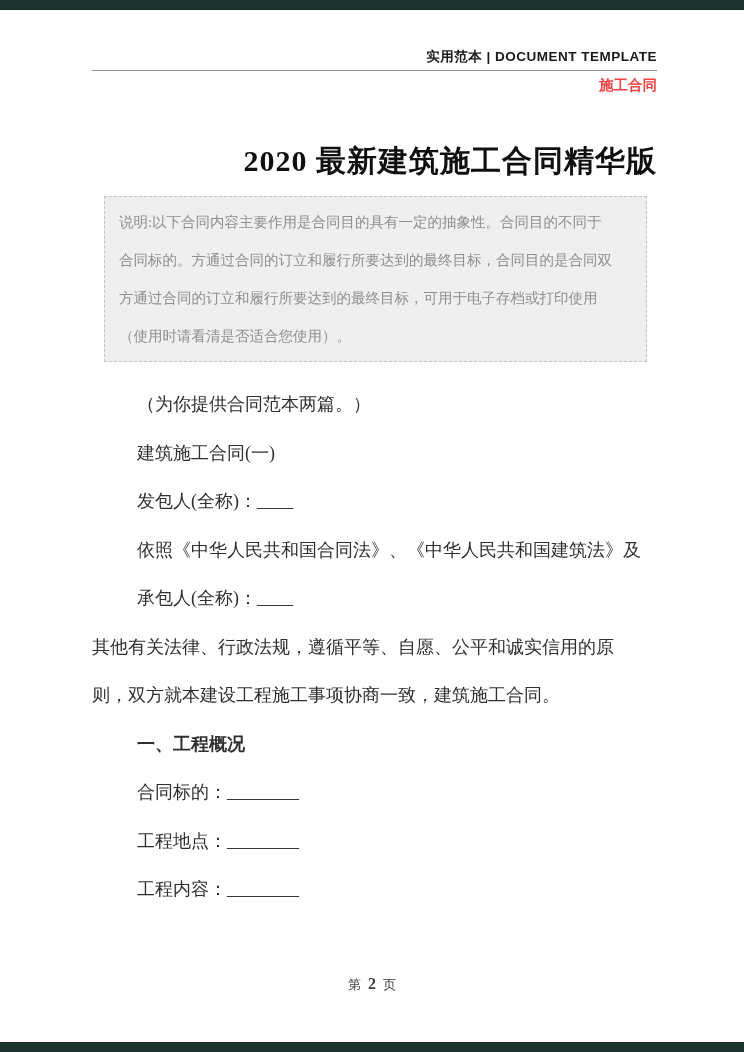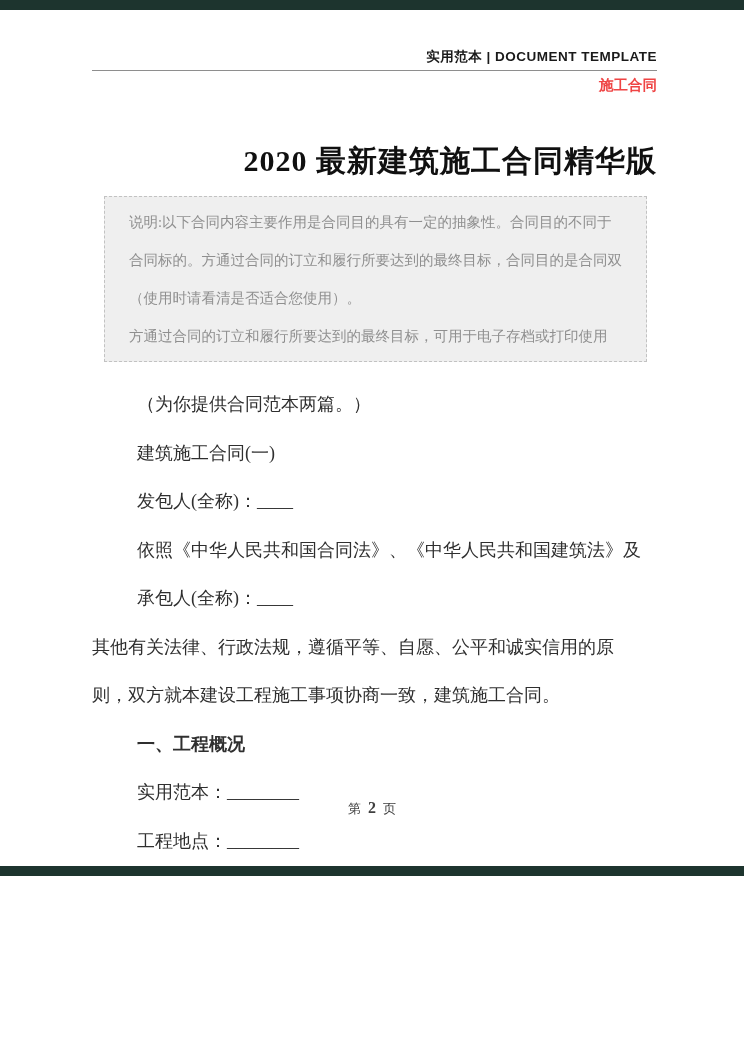--- a/index.html
+++ b/index.html
@@ -2,21 +2,21 @@
 <html><head>
 <meta charset="utf-8">
 <style>
   * { margin: 0; padding: 0; box-sizing: border-box; }
   html, body { background: #ffffff; }
   body { font-family: "Liberation Serif", "DejaVu Serif", serif; }
 
   .page {
     position: relative;
     width: 744px;
-    height: 876px;
+    height: 1052px;
     background: #ffffff;
     overflow: hidden;
   }
 
   .accent-bar {
     position: absolute;
     left: 0;
     width: 744px;
     height: 10px;
   }
@@ -65,21 +65,21 @@
     color: #101010;
     white-space: nowrap;
   }
 
   .notice-box {
     margin-top: 13px;
     margin-left: 12px;
     margin-right: 10px;
     background: #efefef;
     border: 1px dashed #c2c2c2;
-    padding: 6px 24px;
+    padding: 6px 14px;
   }
   .notice-line {
     font-size: 14.5px;
     line-height: 38px;
     color: #8f8f8f;
     white-space: nowrap;
     overflow: hidden;
   }
 
   .body-section { margin-top: 18px; color: #2f2f2f; }
@@ -120,34 +120,34 @@
       <div class="brand">实用范本 | DOCUMENT TEMPLATE</div>
       <hr class="header-rule">
       <div class="category">施工合同</div>
     </div>
 
     <div class="doc-title">2020 最新建筑施工合同精华版</div>
 
     <div class="notice-box">
       <div class="notice-line">说明:以下合同内容主要作用是合同目的具有一定的抽象性。合同目的不同于</div>
       <div class="notice-line">合同标的。方通过合同的订立和履行所要达到的最终目标，合同目的是合同双</div>
+      <div class="notice-line">方通过合同的订立和履行所要达到的最终目标，可用于电子存档或打印使用</div>
       <div class="notice-line">（使用时请看清是否适合您使用）。</div>
-      <div class="notice-line">方通过合同的订立和履行所要达到的最终目标，可用于电子存档或打印使用</div>
     </div>
 
     <div class="body-section">
       <div class="line indent">（为你提供合同范本两篇。）</div>
       <div class="line indent">建筑施工合同(一)</div>
       <div class="line indent">发包人(全称)：____</div>
       <div class="line indent">依照《中华人民共和国合同法》、《中华人民共和国建筑法》及</div>
       <div class="line indent">承包人(全称)：____</div>
       <div class="line">其他有关法律、行政法规，遵循平等、自愿、公平和诚实信用的原</div>
       <div class="line">则，双方就本建设工程施工事项协商一致，建筑施工合同。</div>
       <div class="line indent bold">一、工程概况</div>
-      <div class="line indent">实用范本：________</div>
+      <div class="line indent">合同标的：________</div>
       <div class="line indent">工程地点：________</div>
       <div class="line indent">工程内容：________</div>
     </div>
 
   </div>
 
   <div class="footer">
     <span class="pfx">第</span><span class="num">2</span><span class="sfx">页</span>
   </div>
 

